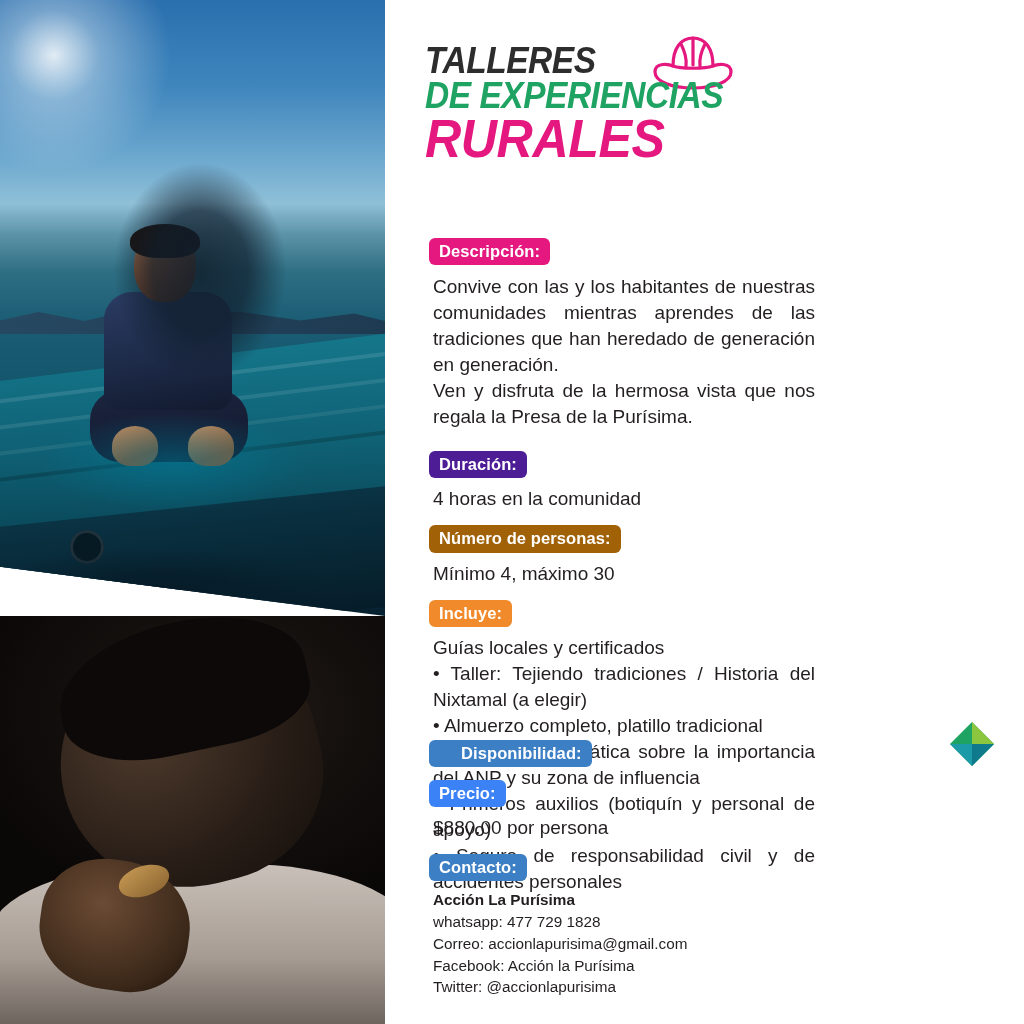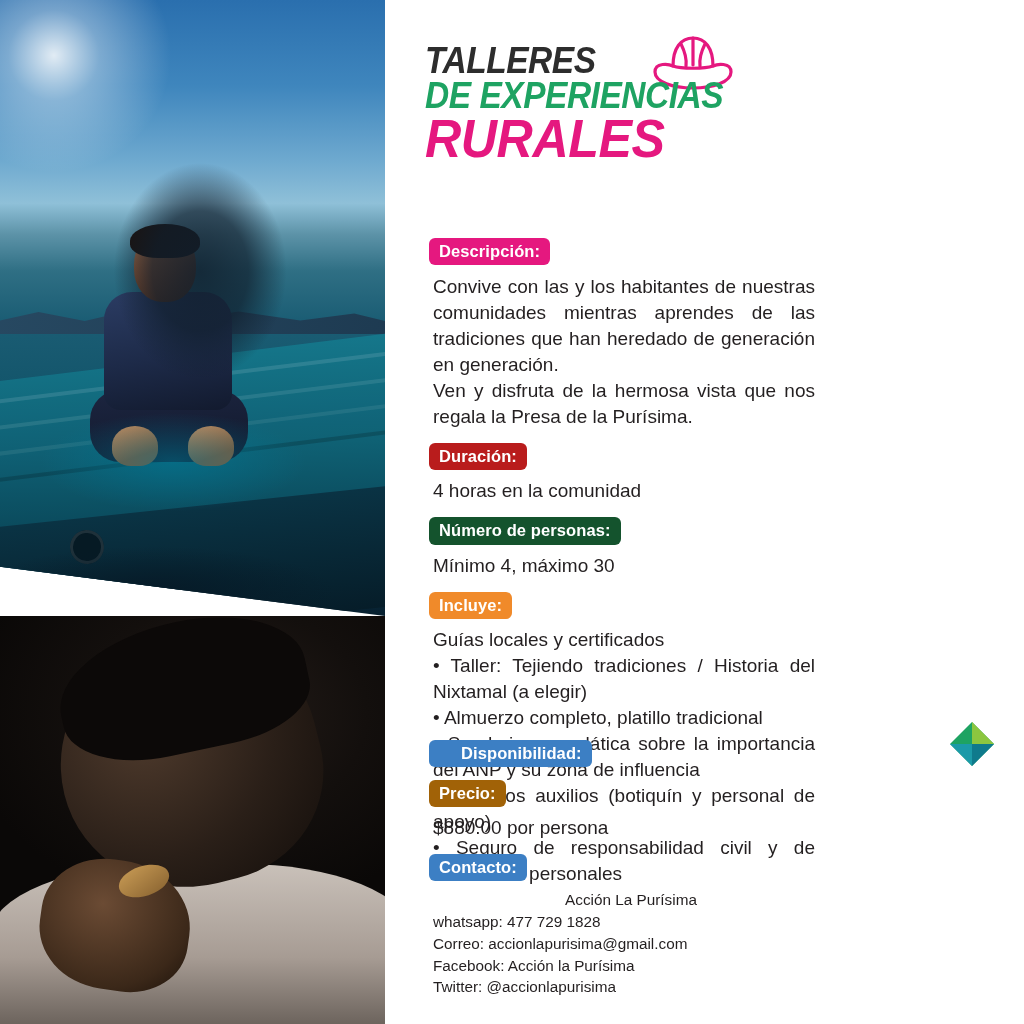--- a/index.html
+++ b/index.html
@@ -265,25 +265,25 @@
     display: inline-block;
     color: #ffffff;
     font-size: 16.5px;
     font-weight: bold;
     padding: 4px 10px 5px 10px;
     line-height: 1.1;
     letter-spacing: 0.1px;
     border-radius: 6px;
   }
   .chip-pink   { background: #e5187f; }
-  .chip-blue   { background: #b91c1c; }
-  .chip-green  { background: #14532d; }
+  .chip-blue   { background: #4c1d95; margin-top: 8px; }
+  .chip-green  { background: #a16207; }
   .chip-orange { background: #f08a2a; }
   .chip-blue2  { background: #3c7fc4; padding-left: 32px; }
-  .chip-pink2  { background: #a16207; }
+  .chip-pink2  { background: #3b82f6; }
   .chip-blue3  { background: #3c7fc4; }
 
   .body-text {
     font-size: 19px;
     line-height: 1.37;
     color: #231f20;
     text-align: justify;
     margin: 9px 0 0 4px;
     width: 382px;
   }
@@ -297,21 +297,21 @@
     left: 4px;
     width: 400px;
   }
 
   .contact-text {
     font-size: 15.3px;
     line-height: 1.42;
     color: #231f20;
     margin: 8px 0 0 4px;
   }
-  .contact-name { font-weight: normal; text-align: center; }
+  .contact-name { font-weight: bold; }
 
   
   .logo {
     position: absolute;
     right: 28px;
     bottom: 48px;
     width: 168px;
     height: 56px;
   }
   .logo-text {

